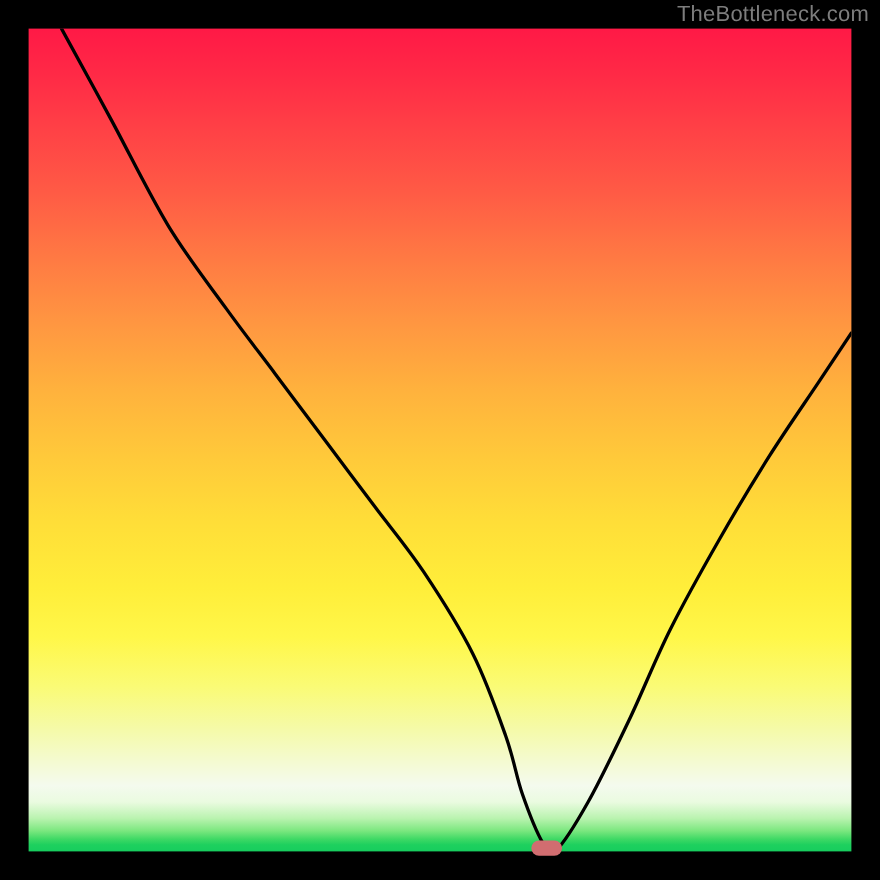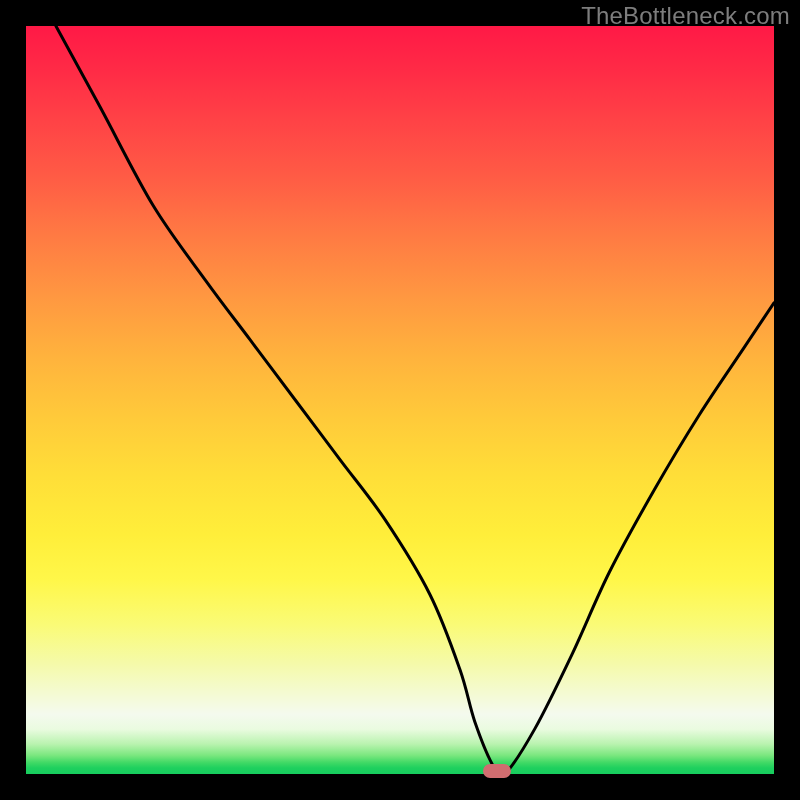--- a/index.html
+++ b/index.html
@@ -48,21 +48,21 @@
       #3fd965 98.5%,
       #1ed05e 99.2%,
       #17cd5e 100%
     );
   }
   .watermark {
     position: absolute;
     top: 2px;
     right: 10px;
     color: #7d7d7d;
-    font-size: 24px;
+    font-size: 20px;
     font-weight: 500;
     letter-spacing: 0.2px;
     user-select: none;
   }
   svg.curve {
     position: absolute;
     top: 0;
     left: 0;
     width: 748px;
     height: 748px;

